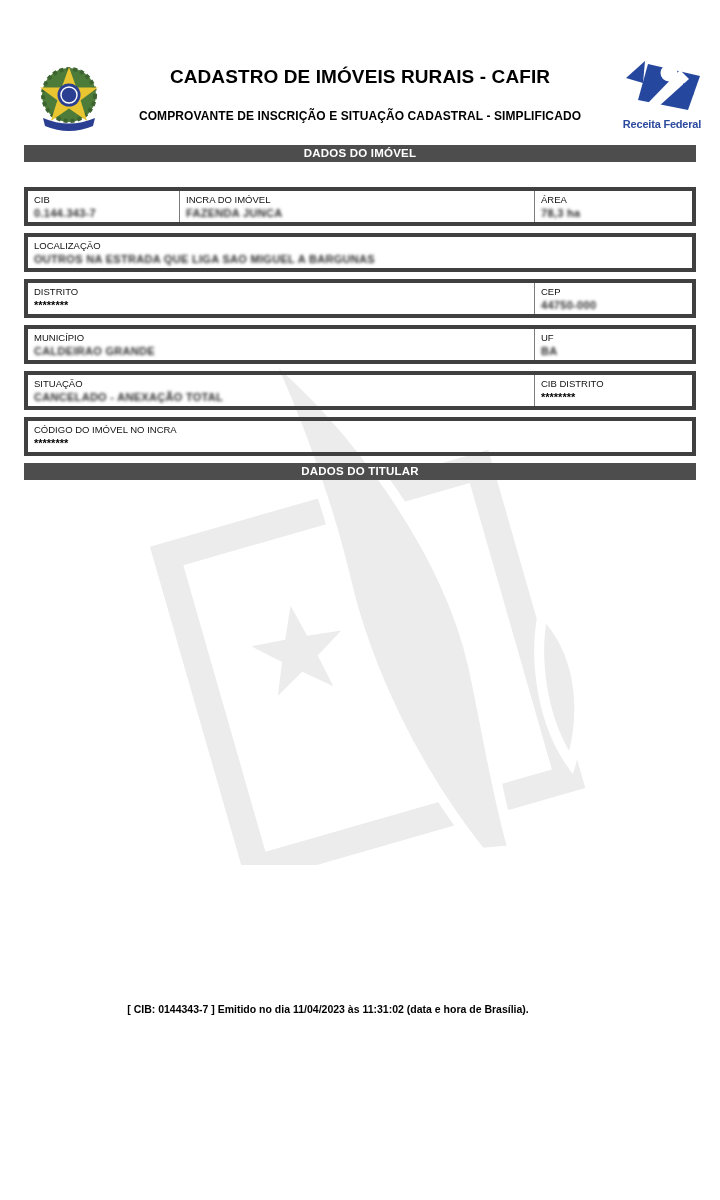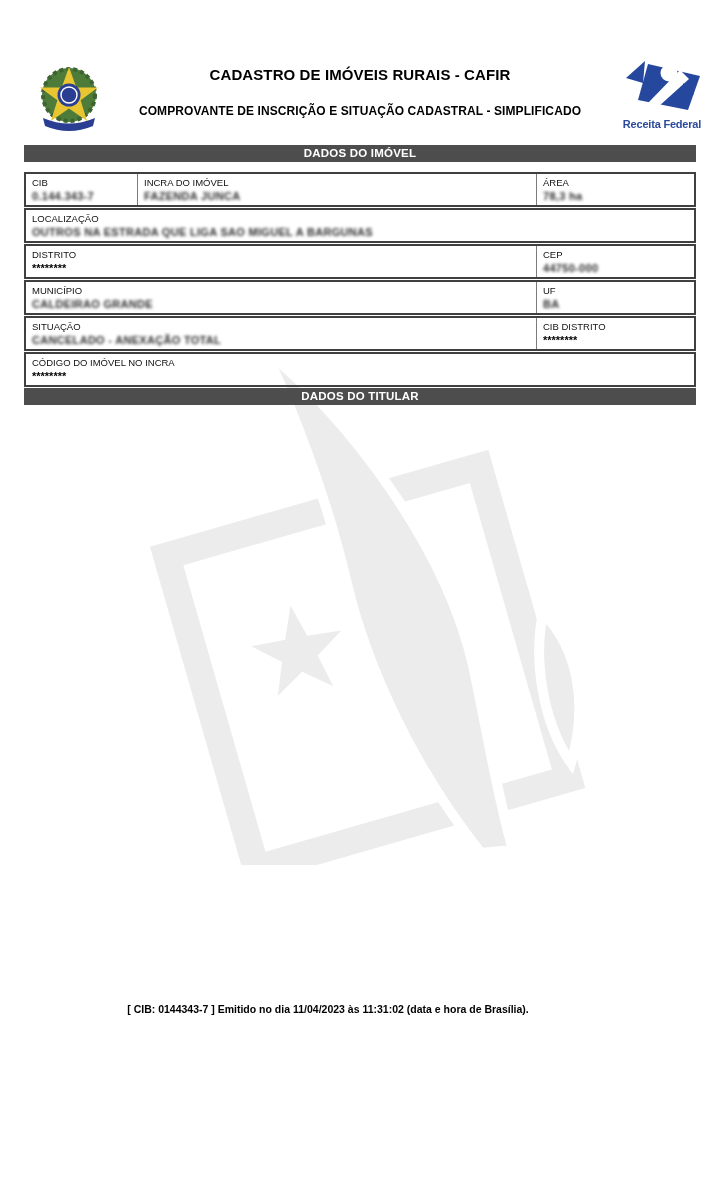--- a/index.html
+++ b/index.html
@@ -22,39 +22,39 @@
   
   .header { position:relative; height:145px; z-index:1; }
   .coat-logo { position:absolute; left:33px; top:62px; width:72px; height:76px; }
   .rf-logo { position:absolute; left:614px; top:56px; width:96px; text-align:center; }
   .rf-caption {
     margin-top:2px; font-size:11px; font-weight:bold; color:#2b4a9e;
     letter-spacing:-0.2px;
   }
   .titles { position:absolute; left:110px; right:110px; top:0; text-align:center; }
   .doc-title {
-    margin:66px 0 0 0; font-size:15px; font-weight:bold; letter-spacing:0.1px;
+    margin:66px 0 0 0; font-size:19px; font-weight:bold; letter-spacing:0.1px;
   }
   .doc-subtitle {
     margin:21px 0 0 0; font-size:12px; font-weight:bold; letter-spacing:0.1px;
   }
 
   
   .content { position:relative; z-index:1; margin:0 24px; }
   .section-bar {
     background:#4d4d4d; color:#fff;
     height:17px; line-height:17px;
     font-size:11.5px; font-weight:bold; text-align:center;
-    margin-bottom:10px; letter-spacing:0.2px;
+    margin-bottom:25px; letter-spacing:0.2px;
   }
   .section-bar.second { margin-top:1px; }
   .row {
-    display:flex; border:2px solid #404040;
-    margin-bottom:1px; box-sizing:border-box;
-    min-height:31px; background:transparent;
+    display:flex; border:4px solid #404040;
+    margin-bottom:7px; box-sizing:border-box;
+    min-height:31px; background:transparent;gap:40px;
   }
   .row.tall { min-height:33px; }
   .cell { flex:1 1 auto; padding:3px 6px 2px 6px; min-width:0; }
   .cell + .cell { border-left:1px solid #7c7c7c; }
   .cell.w-narrow { flex:0 0 99px; width:99px; }
   .cell.w-right  { flex:0 0 145px; width:145px; }
   .lbl { font-size:9.5px; line-height:11px; color:#111; white-space:nowrap; }
   .val {
     font-size:11px; line-height:13px; font-weight:bold; margin-top:2px;
     white-space:nowrap; overflow:hidden;

